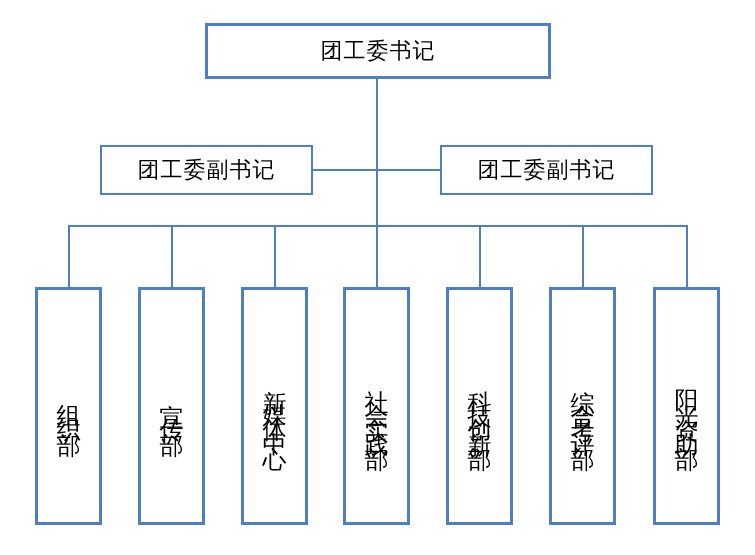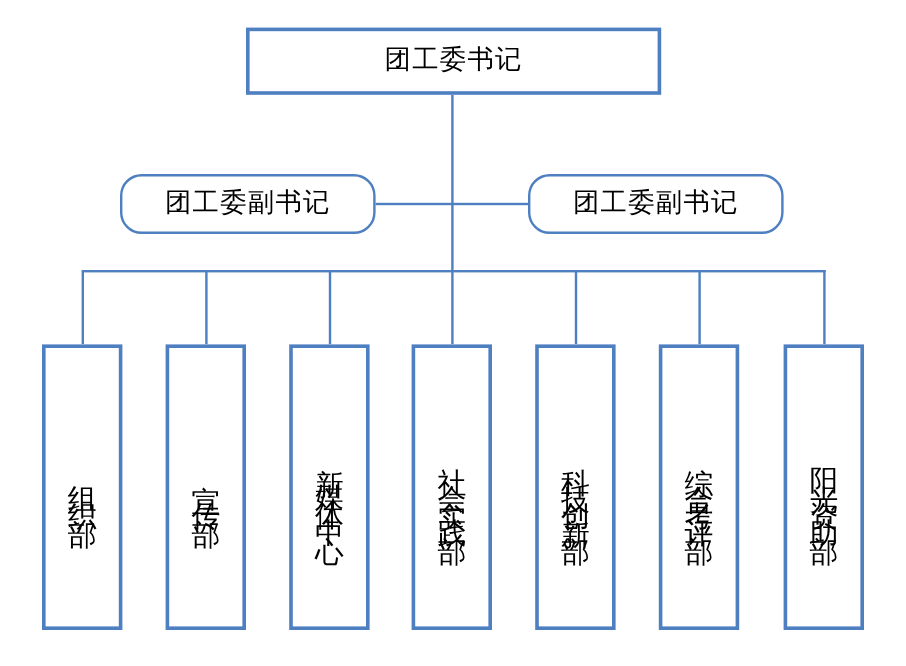--- a/index.html
+++ b/index.html
@@ -25,21 +25,20 @@
     box-sizing: border-box;
     background: #ffffff;
     border: 3px solid #4e7fc0;
     display: flex;
     align-items: center;
     justify-content: center;
     z-index: 3;
   }
   .node-box.thin {
     border-width: 2px;
-    border-radius: 18px;
   }
   .node-label {
     color: #000000;
     text-align: center;
     line-height: 1.25;
     white-space: nowrap;
   }
 
   
   .label-h {

